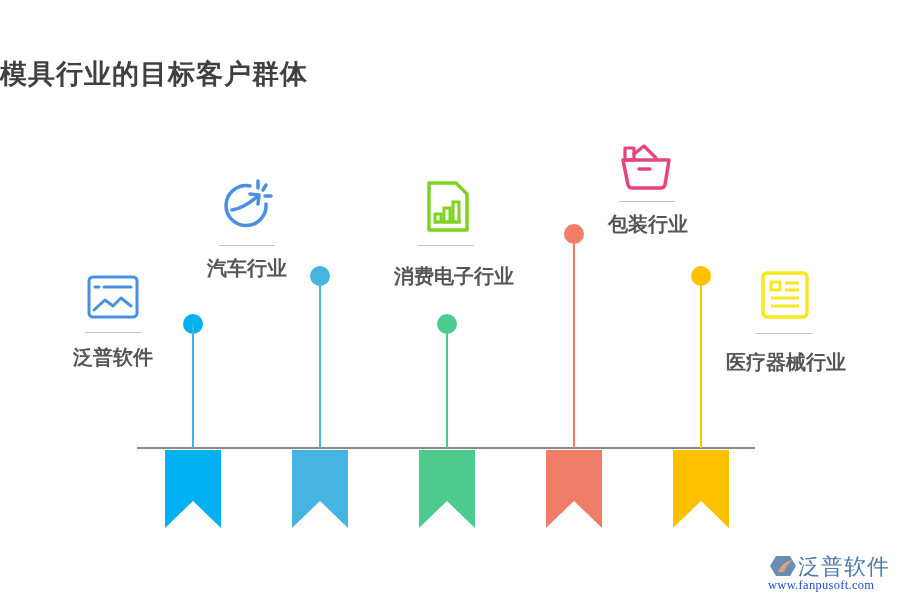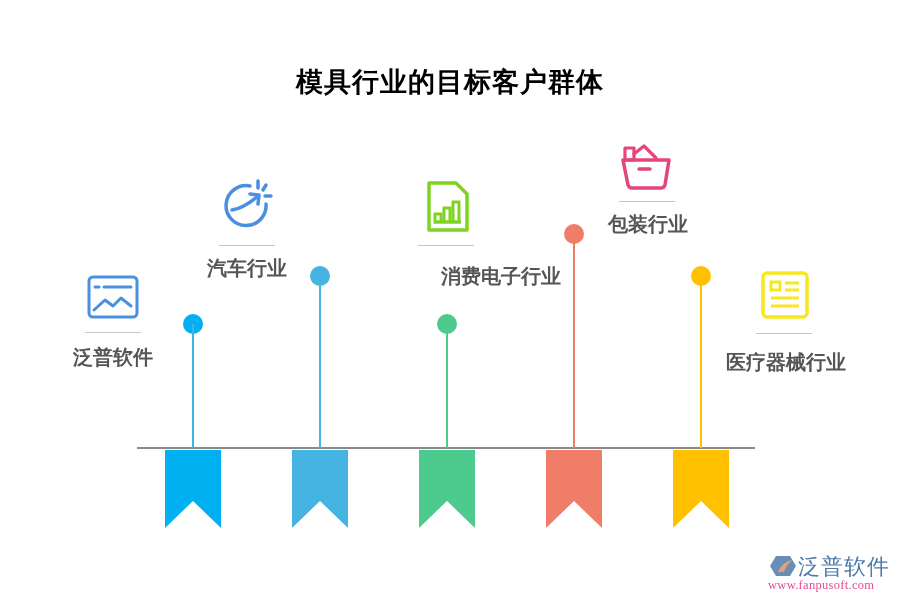--- a/index.html
+++ b/index.html
@@ -2,22 +2,22 @@
 <html><head>
   <meta charset="utf-8">
   <style>
     html, body { margin: 0; padding: 0; }
     body {
       width: 900px; height: 600px; background: #ffffff;
       position: relative; overflow: hidden;
       font-family: "DejaVu Sans", "Liberation Sans", sans-serif;
     }
     .title {
-      position: absolute; left: 0; top: 56px; width: 900px; text-align: center;
-      font-size: 27px; font-weight: bold; color: #000000; letter-spacing: 1px; margin-top: 8px;
+      position: absolute; left: 0; top: 56px; width: 900px; text-align: left;
+      font-size: 27px; font-weight: bold; color: #404040; letter-spacing: 1px;
     }
     .baseline {
       position: absolute; left: 137px; top: 447px; width: 618px; height: 2px;
       background: #8a8a8a;
     }
     .stem { position: absolute; width: 2px; }
     .dot { position: absolute; width: 20px; height: 20px; border-radius: 50%; }
     .ribbon { position: absolute; width: 56px; height: 78px; top: 450px; }
     .ribbon svg { display: block; }
     .icon { position: absolute; width: 56px; height: 52px; }
@@ -26,21 +26,21 @@
     .label {
       position: absolute; font-size: 20px; font-weight: bold; color: #555555;
       white-space: nowrap; text-align: center; transform: translateX(-50%);
     }
     .logo { position: absolute; left: 768px; top: 552px; width: 128px; height: 44px; text-align: right; }
     .logo-name {
       position: absolute; left: 30px; top: 0px; font-size: 22px; color: #4d7aa8;
       font-family: "DejaVu Serif", "Liberation Serif", serif; letter-spacing: 1px;
     }
     .logo-url {
-      position: absolute; left: 0px; top: 26px; font-size: 12.5px; color: #ec4899;
+      position: absolute; left: 0px; top: 26px; font-size: 12.5px; color: #1d4ed8;
       font-family: "Liberation Serif", "DejaVu Serif", serif; letter-spacing: 0.3px;
     }
     .logo-mark { position: absolute; left: 2px; top: 2px; }
   </style>
 </head>
 <body>
 
 <div class="title">模具行业的目标客户群体</div>
 
 <div class="baseline"></div>
@@ -92,21 +92,21 @@
   <div class="icon" style="left:420px; top:180px;">
     <svg width="56" height="54" viewBox="0 0 56 54">
       <path d="M 9 3 L 36 3 L 47 14 L 47 50 L 9 50 Z" fill="none" stroke="#7ED321" stroke-width="3.5" stroke-linejoin="round"></path>
       <rect x="15" y="34" width="6" height="8" fill="none" stroke="#7ED321" stroke-width="3"></rect>
       <rect x="24" y="28" width="6" height="14" fill="none" stroke="#7ED321" stroke-width="3"></rect>
       <rect x="33" y="22" width="6" height="20" fill="none" stroke="#7ED321" stroke-width="3"></rect>
       <line x1="14" y1="42" x2="41" y2="42" stroke="#7ED321" stroke-width="3"></line>
     </svg>
   </div>
   <div class="divider" style="left:418px; top:245px;"></div>
-  <div class="label" style="left:454px; top:263px;margin-left:47px;">消费电子行业</div>
+  <div class="label" style="left:454px; top:263px;">消费电子行业</div>
   <div class="dot" style="left:437px; top:314px; background:#4DCB8F;"></div>
   <div class="stem" style="left:446px; top:324px; height:124px; background:#4DCB8F;"></div>
   <div class="ribbon" style="left:419px;">
     <svg width="56" height="78" viewBox="0 0 56 78">
         <polygon points="0,0 56,0 56,78 28,51 0,78" fill="#4DCB8F"></polygon>
       </svg>
   </div>
 </div>
 
 <div>

